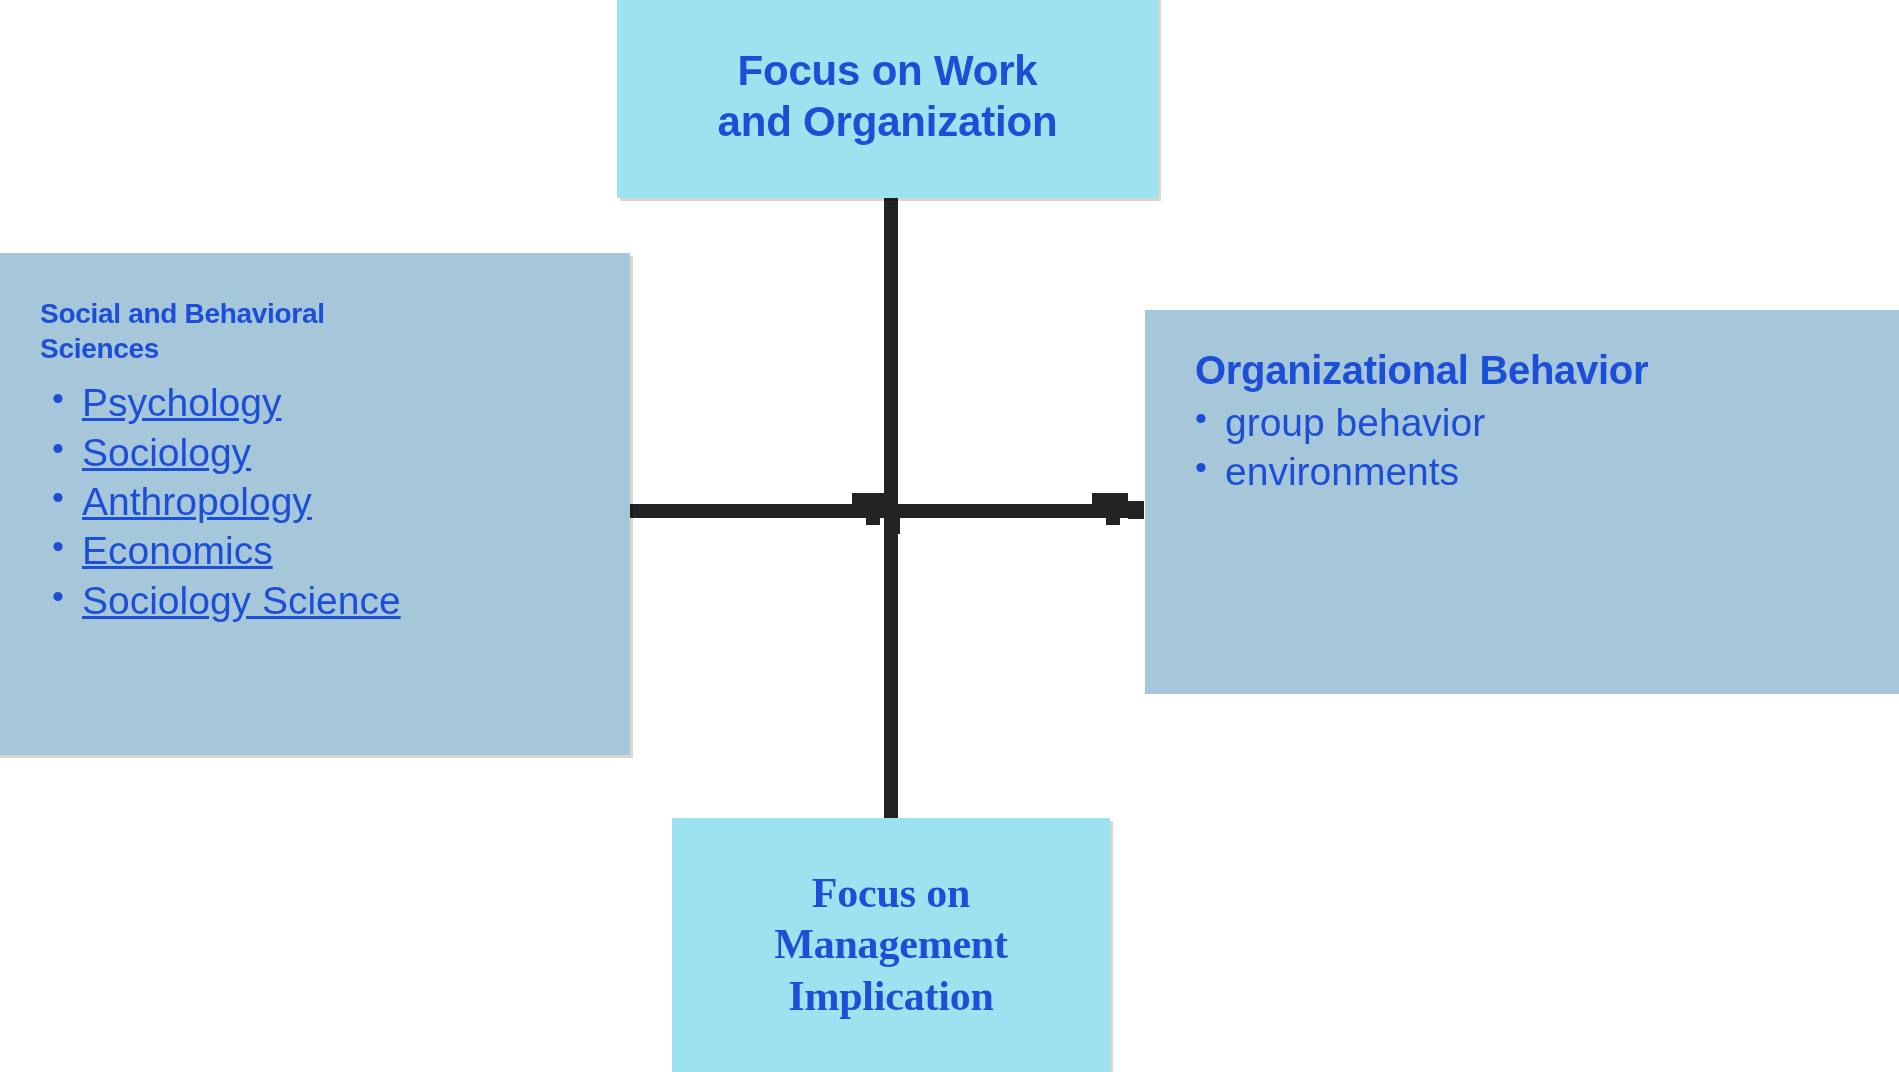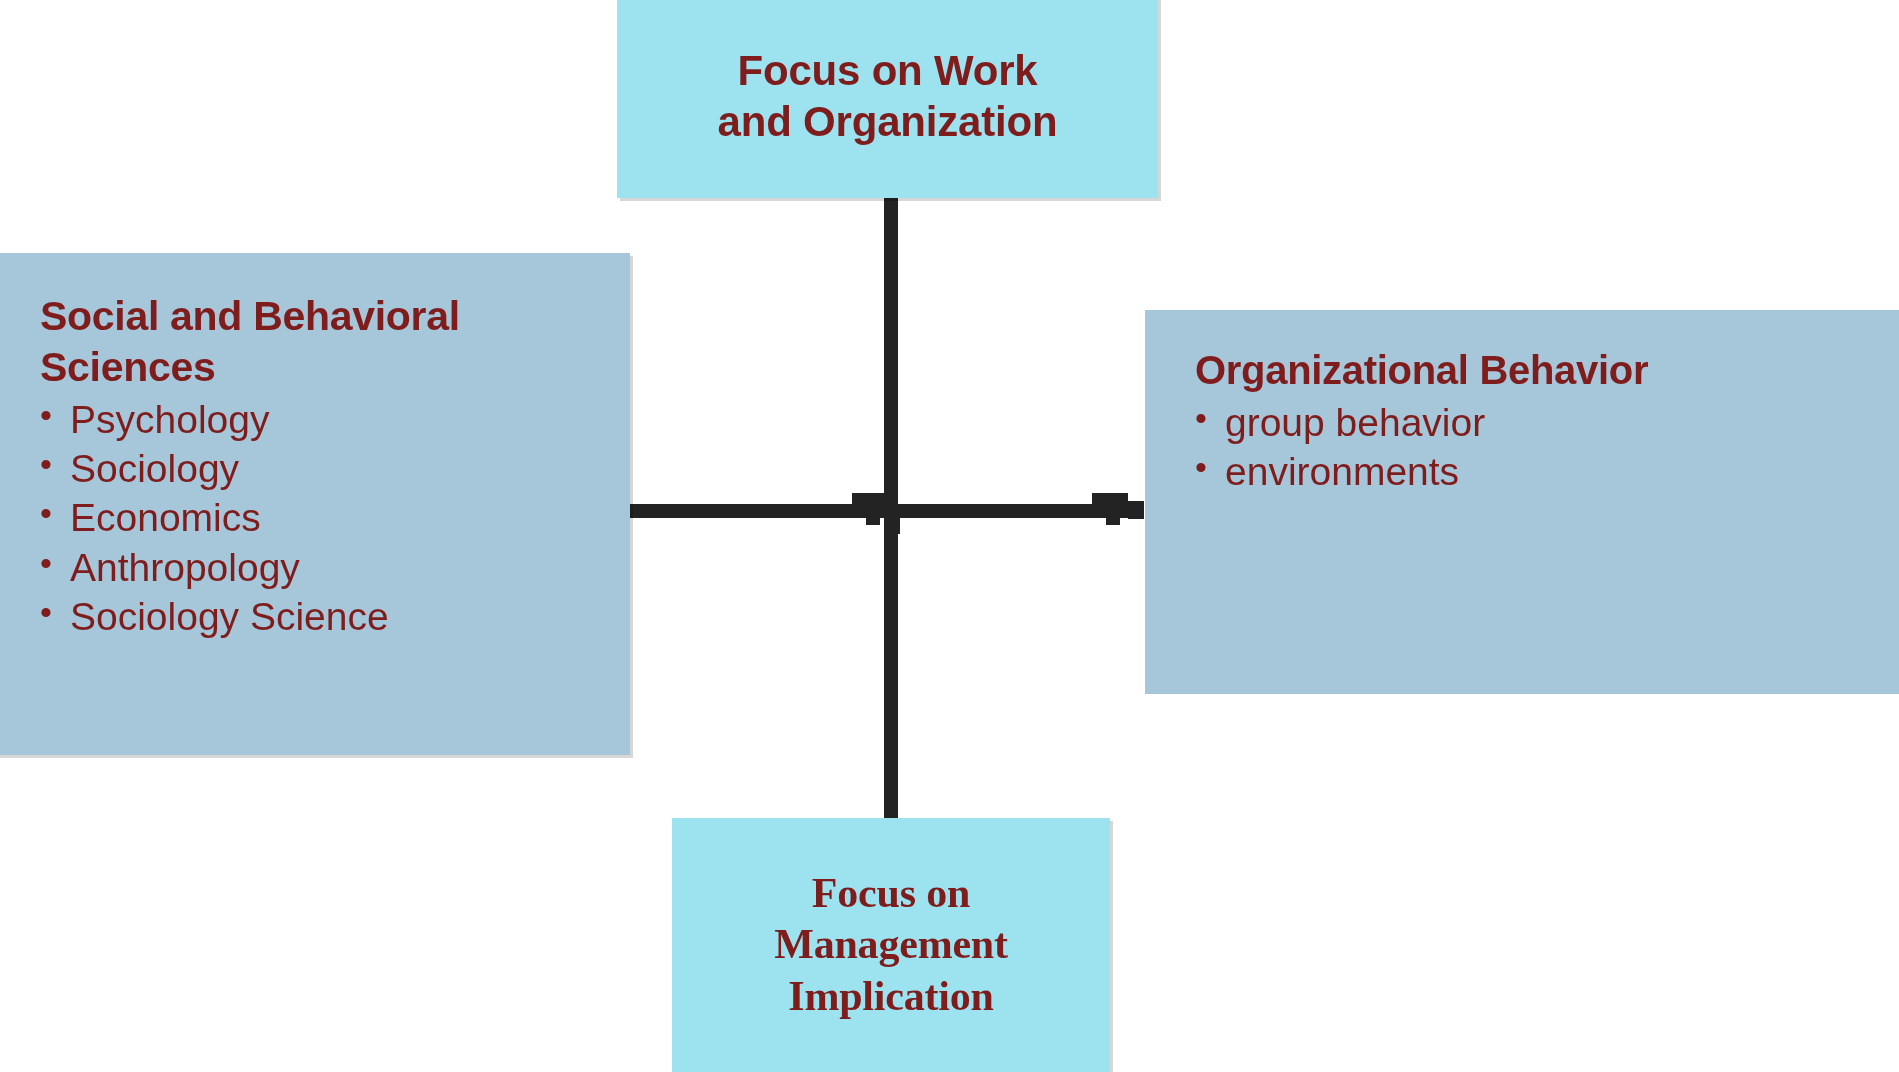--- a/index.html
+++ b/index.html
@@ -7,21 +7,21 @@
     padding: 0;
     background: #ffffff;
   }
   #canvas {
     position: relative;
     width: 1899px;
     height: 1072px;
     background: #ffffff;
     overflow: hidden;
     font-family: "Liberation Sans", sans-serif;
-    color: #7f1d1d;
+    color: #1d4ed8;
   }
 
   .box {
     position: absolute;
     box-sizing: border-box;
     box-shadow: 3px 3px 0 0 rgba(0,0,0,0.16);
   }
 
   
   #box-top {
@@ -66,30 +66,31 @@
   
   #box-left {
     left: -8px;
     top: 253px;
     width: 638px;
     height: 502px;
     background: #a6c7da;
     padding: 28px 0 0 48px;
   }
   #box-left .heading {
-    font-size: 41px;
+    font-size: 28px;
     font-weight: bold;
     line-height: 1.24;
-    margin: 10px 0 2px 0;
+    margin: 16px 0 2px 0;
     letter-spacing: -0.3px;
   }
   #box-left ul {
     list-style: none;
-    margin: 0;
+    margin: 12px;
     padding: 0;
+    text-decoration: underline;
   }
   #box-left li {
     font-size: 39px;
     line-height: 1.265;
     position: relative;
     padding-left: 30px;
     white-space: nowrap;
   }
   #box-left li::before {
     content: "\2022";
@@ -219,22 +220,22 @@
   </div>
 
   <div class="box" id="box-left">
     <div class="heading">
       <span>Social and Behavioral</span><br>
       <span>Sciences</span>
     </div>
     <ul>
       <li>Psychology</li>
       <li>Sociology</li>
+      <li>Anthropology</li>
       <li>Economics</li>
-      <li>Anthropology</li>
       <li>Sociology Science</li>
     </ul>
   </div>
 
   <div class="box" id="box-right">
     <div class="heading">Organizational Behavior</div>
     <ul>
       <li>
         <span class="cont">group behavior</span>
       </li>

